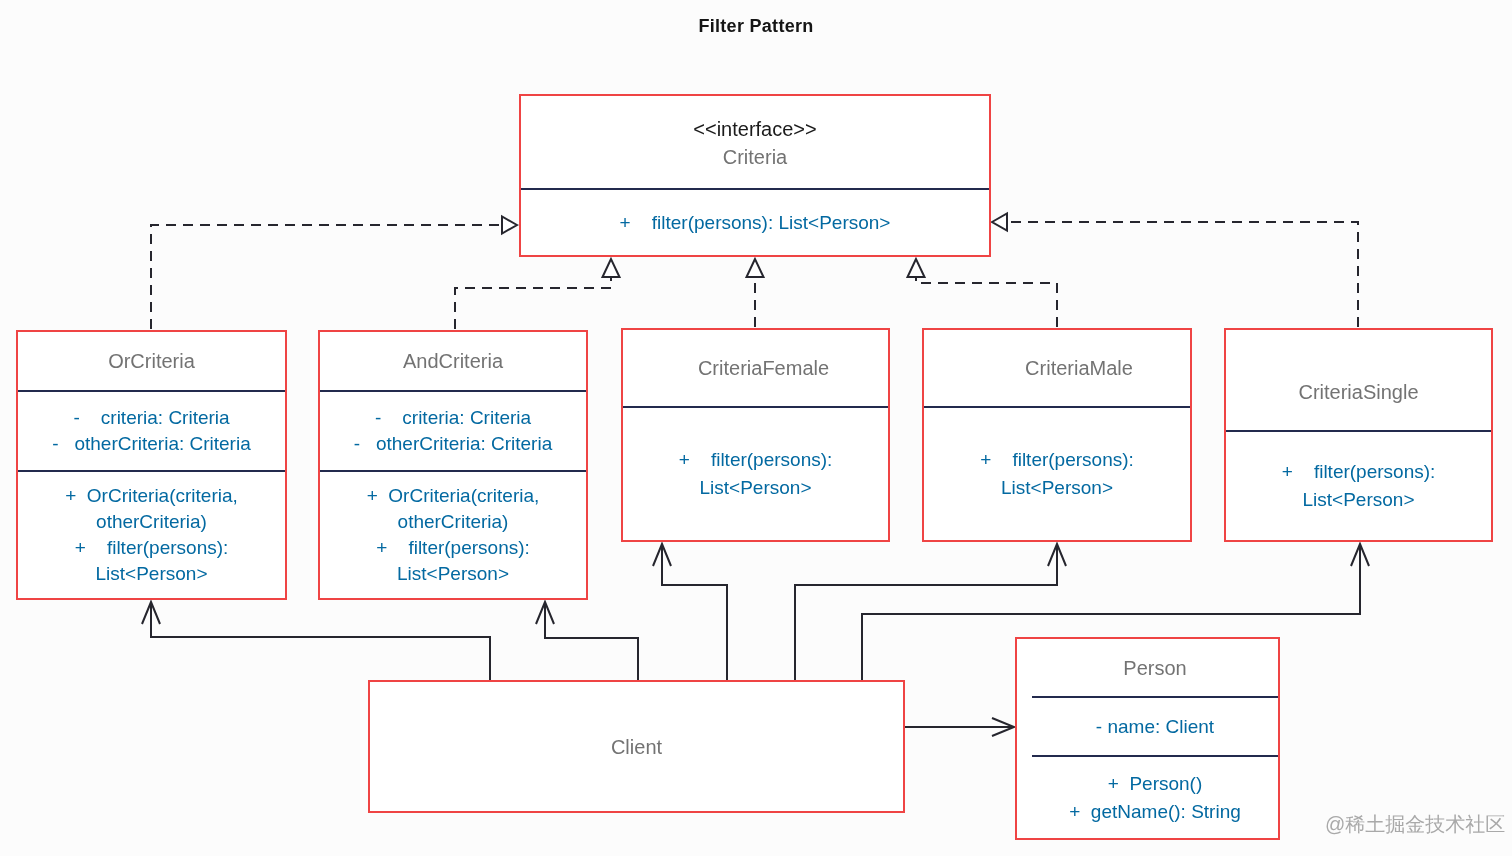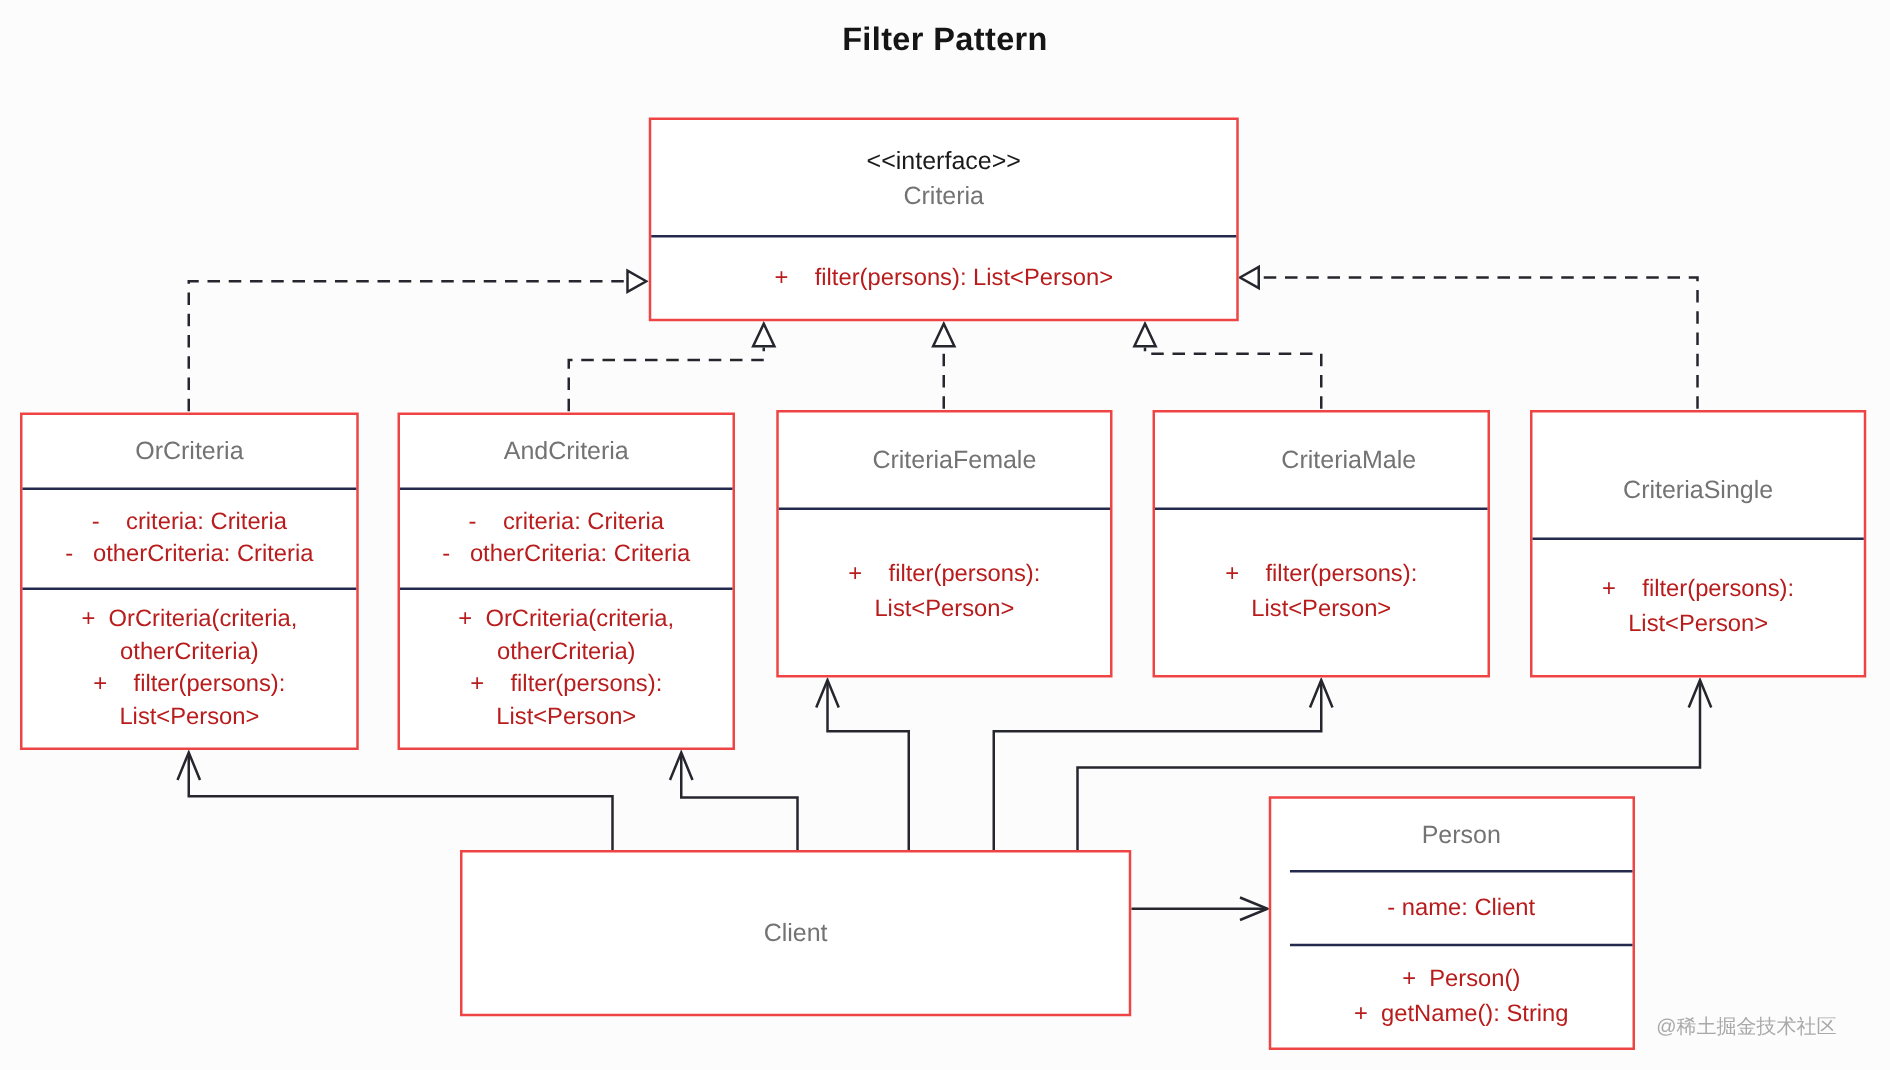--- a/index.html
+++ b/index.html
@@ -6,21 +6,21 @@
   html,body { width:1512px; height:856px; }
   body {
     position:relative;
     background:#fcfcfc;
     font-family:"Liberation Sans", sans-serif;
     color:#1b1b1b;
     overflow:hidden;
   }
   .diagram-title {
     position:absolute; top:16px; left:0; width:1512px;
-    text-align:center; font-size:26px; font-weight:600; color:#151515;
+    text-align:center; font-size:18px; font-weight:600; color:#151515;
     letter-spacing:0.3px;
   }
   svg.connectors { position:absolute; left:0; top:0; }
   .solid { stroke:#26262e; stroke-width:2; fill:none; }
   .dash  { stroke:#26262e; stroke-width:2; fill:none; stroke-dasharray:10 7; }
   .tri   { fill:#ffffff; stroke:#26262e; stroke-width:2; }
   .head  { fill:none; stroke:#26262e; stroke-width:2; }
   .uml-box {
     position:absolute;
     border:2px solid #ef4444;
@@ -29,26 +29,26 @@
   }
   .sec {
     display:flex; flex-direction:column;
     align-items:center; justify-content:center;
     border-top:2px solid #232a4d;
     width:100%;
   }
   .sec.first { border-top:none; }
   .sec.grow { flex:1 1 auto; }
   .cls-name { font-size:20px; line-height:26px; color:#737373; white-space:pre; }
-  .member { font-size:19px; line-height:26px; color:#b91c1c; white-space:pre; }
+  .member { font-size:19px; line-height:26px; color:#0369a1; white-space:pre; }
   .member.lh28 { line-height:28px; }
   .stereotype { font-size:20px; line-height:29px; white-space:pre; }
   .watermark {
     position:absolute; top:811px; left:1325px; width:170px;
-    font-size:16px; color:#a9a9a9; white-space:nowrap;
+    font-size:20px; color:#a9a9a9; white-space:nowrap;
   }
 </style>
 </head>
 <body>
 
 <div class="diagram-title">Filter Pattern</div>
 
 <svg class="connectors" width="1512" height="856" viewBox="0 0 1512 856">
 
   <g>
@@ -169,21 +169,21 @@
     <div class="member lh28">List&lt;Person&gt;</div>
   </div>
 </div>
 
 <div class="uml-box" style="left:368px; top:680px; width:537px; height:133px;">
   <div class="sec first grow">
     <div class="cls-name">Client</div>
   </div>
 </div>
 
-<div class="uml-box" style="left:1015px; top:637px; width:293px; height:203px;padding-left:15px;">
+<div class="uml-box" style="left:1015px; top:637px; width:265px; height:203px;padding-left:15px;">
   <div class="sec first" style="height:57px;">
     <div class="cls-name">Person</div>
   </div>
   <div class="sec" style="height:59px;">
     <div class="member">- name: Client</div>
   </div>
   <div class="sec grow">
     <div class="member lh28">+  Person()</div>
     <div class="member lh28">+  getName(): String</div>
   </div>

